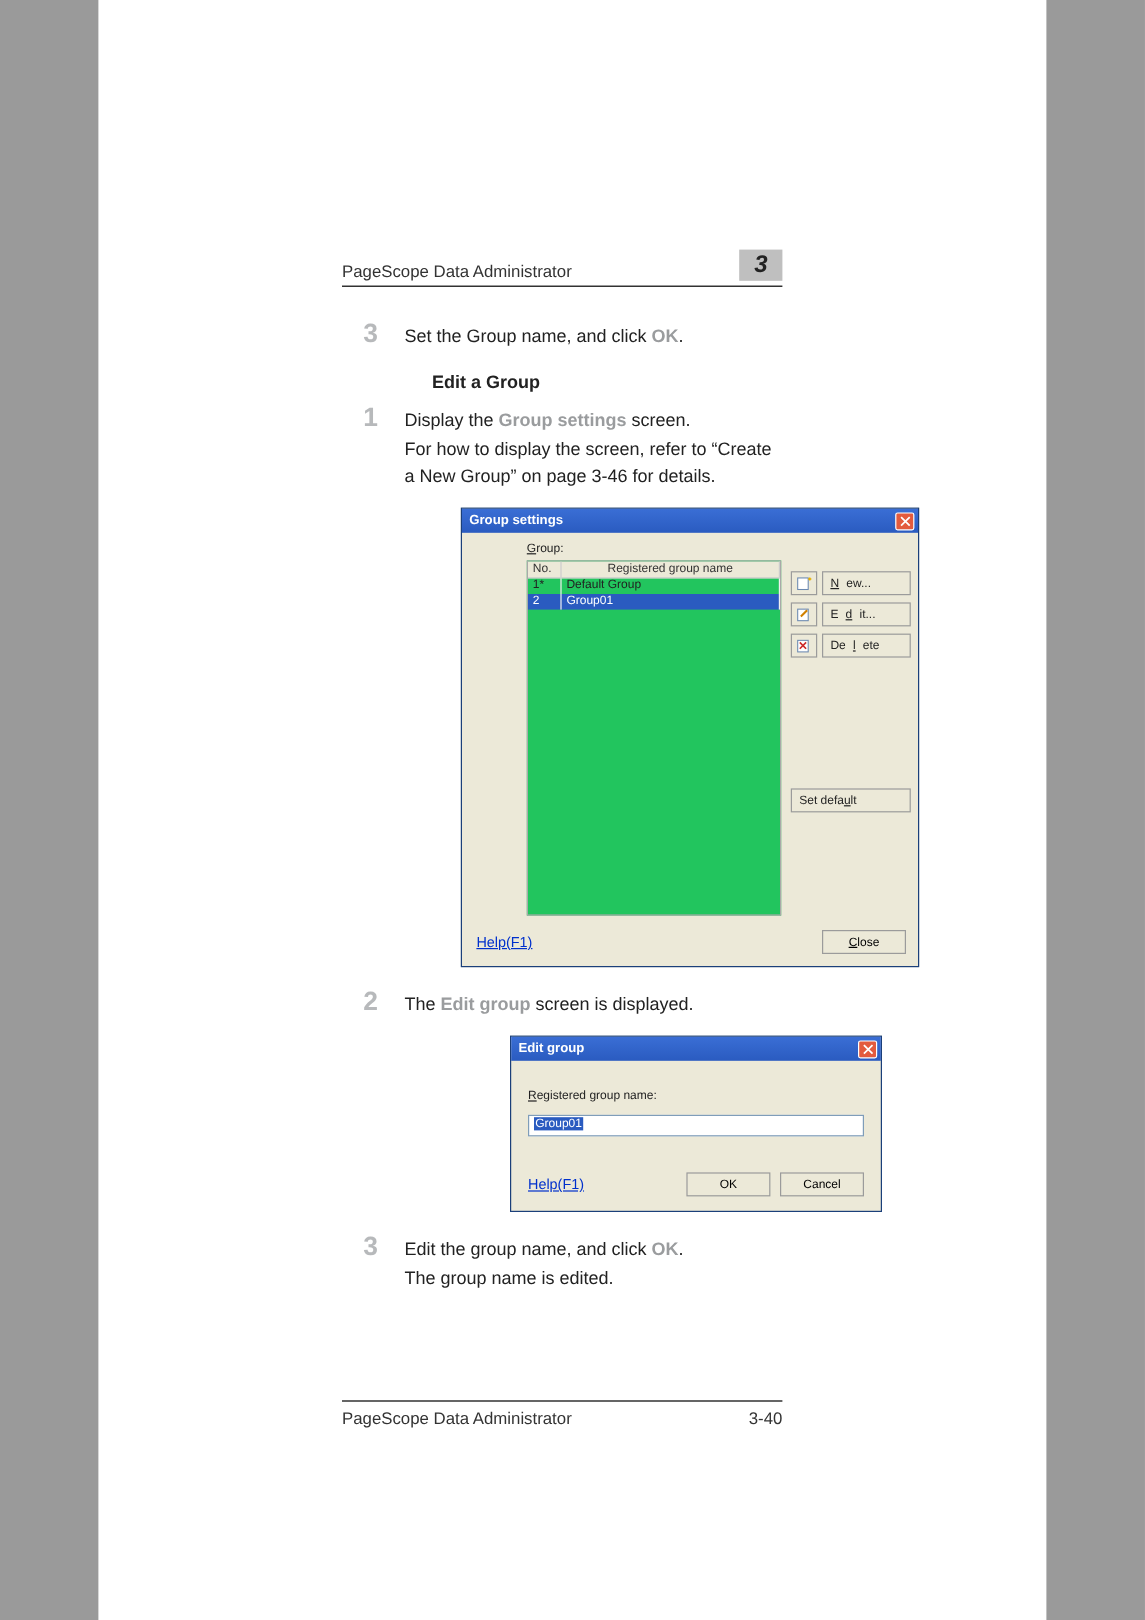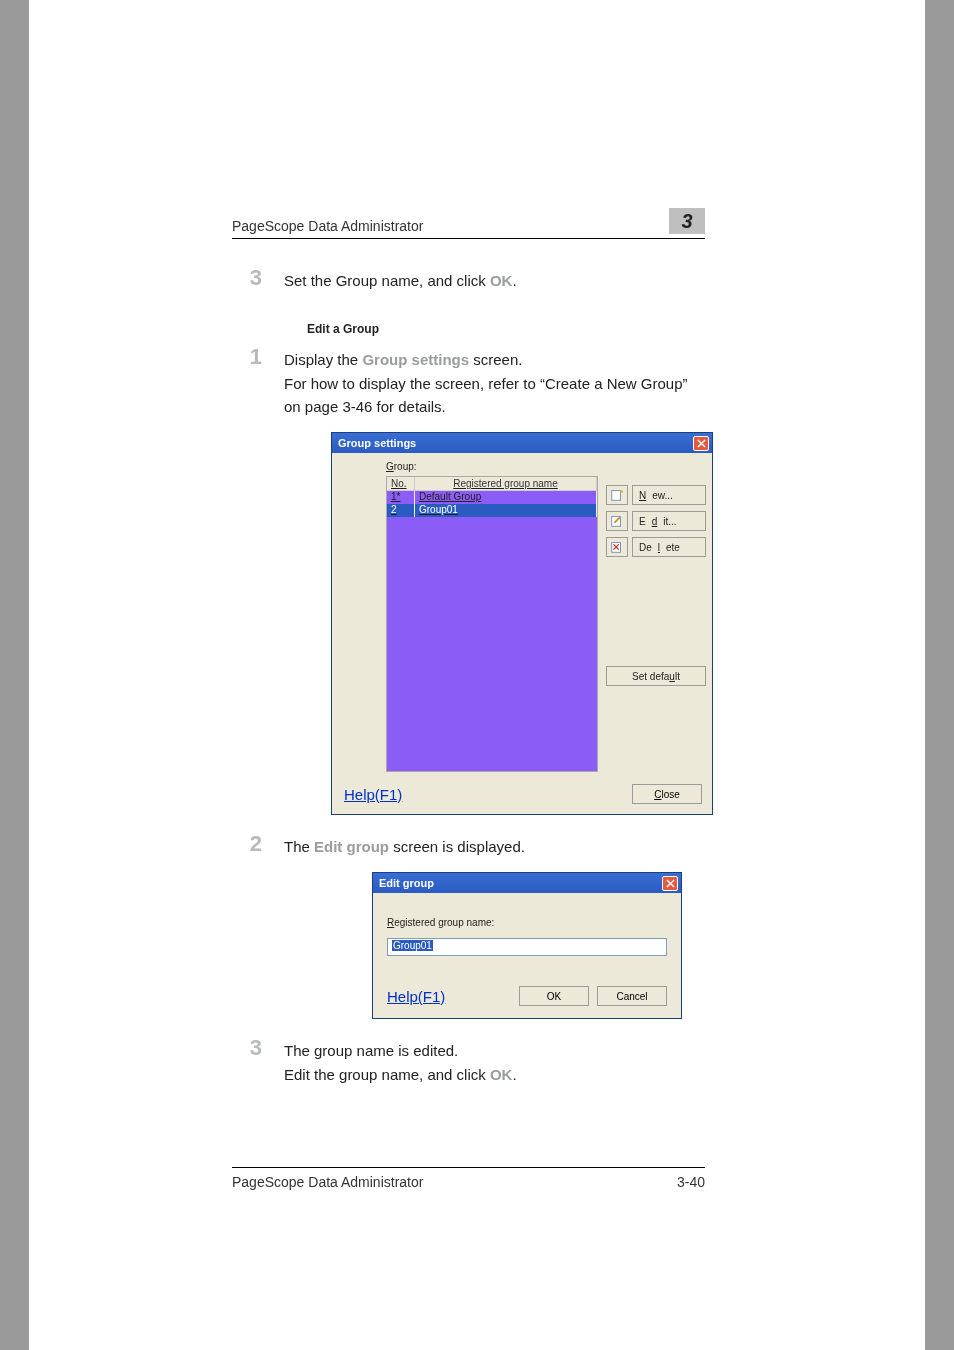--- a/index.html
+++ b/index.html
@@ -1,63 +1,63 @@
 <!DOCTYPE html>
 <html><head>
 <meta charset="utf-8">
 <style>
   * { box-sizing: border-box; margin: 0; padding: 0; }
   html, body { background: #9a9a9a; font-family: Arial, Helvetica, sans-serif; }
   .page {
-    width: 896px; height: 1350px; background: #fff; margin: 0 auto; position: relative;
+    width: 790px; height: 1350px; background: #fff; margin: 0 auto; position: relative;
     padding: 208px 220px 0 203px;
     font-size: 14px; color: #222;
   }
   .header-row {
     display: flex; justify-content: space-between; align-items: flex-end;
     border-bottom: 1px solid #000; padding-bottom: 4px; margin-bottom: 28px;
   }
   .header-title { font-size: 14px; color: #333; }
   .chapter-badge {
     background: #bfbfbf; width: 36px; height: 26px; display:flex; align-items:center; justify-content:center;
     font-weight: bold; font-style: italic; font-size: 20px; color: #222;
   }
   .step-block { display: flex; gap: 22px; margin-bottom: 8px; }
   .step-num { width: 30px; text-align: right; font-size: 22px; font-weight: bold; color: #b7b9bb; line-height: 1; padding-top: 0; }
   .step-text { flex: 1; line-height: 1.55; font-size: 15px; color: #222; padding-top: 2px;}
   .bold-ui { font-weight: bold; color: #9a9c9e; }
-  .subheading { font-weight: bold; font-size: 12px; margin: 30px 0 10px 52px; padding-left: 23px; }
+  .subheading { font-weight: bold; font-size: 15px; margin: 18px 0 10px 52px; padding-left: 23px; }
   .figure { margin: 14px 0 14px 99px; }
   .figure.center { margin-left: 140px; }
   
   .dlg1 { width: 382px; border: 1px solid #1b3f7a; background:#ece9d8; font-size:10px; font-family: Tahoma, Arial, sans-serif; }
   .dlg-title { background: linear-gradient(#3a6ed5,#2a5bc0); color:#fff; display:flex; align-items:center; justify-content:space-between; height:20px; padding:0 3px 0 6px; font-weight:bold; font-size:11px; }
   .dlg-close { width:16px; height:15px; background:#e35b3e; border:1px solid #fff; border-radius:2px; display:flex; align-items:center; justify-content:center; color:#fff; font-size:10px; cursor:pointer; position:relative;}
   .dlg-close svg { display:block;}
   .dlg1-body { padding: 8px 6px 6px 10px; display:flex; gap:8px; }
   .dlg1-left { flex: 1 1 auto; padding-left: 44px; }
   .dlg1-right { width: 100px; display:flex; flex-direction:column; gap:6px; }
   .group-label { font-size:10px; margin-bottom:4px; display:block; }
-  .table-wrap { border:1px solid #a9a9a9; background:#8b5cf6; height: 296px; text-decoration: underline; }
+  .table-wrap { border:1px solid #a9a9a9; background:#22c55e; height: 296px; }
   .thead { display:flex; background:#ece9d8; border-bottom:1px solid #ccc; }
   .th { padding:1px 4px; font-size:10px; border-right:1px solid #ccc; color:#333; }
   .th.no { width:28px; }
   .th.name { flex:1;text-align:center; }
   .trow { display:flex; font-size:10px; height:13px; }
   .trow .td { border-right:1px solid #f0f0f0; padding:0 4px; }
   .trow .td.no { width:28px; }
   .trow .td.name { flex:1; }
   .trow.sel { background:#2a5bc0; color:#fff; }
   .panelbtn { display:flex; align-items:center; gap:6px; border:1px solid #9b9b9b; background:#ece9d8; height:20px; padding:0 6px; font-size:10px; cursor:pointer;}
   .panelbtn.icononly { width:22px; justify-content:center; padding:0;}
   .btnrow { display:flex; gap:4px; align-items:center; }
   .spacer-v { flex:1; }
-  .wide-btn { border:1px solid #9b9b9b; background:#ece9d8; height:20px; padding:0 6px; font-size:10px; cursor:pointer; text-align:center; display:flex; align-items:center; justify-content:center;}
+  .wide-btn { border:1px solid #9b9b9b; background:#ece9d8; height:20px; padding:0 6px; font-size:10px; cursor:pointer; text-align:center; display:flex; align-items:center; }
   .dlg1-footer { display:flex; justify-content:space-between; align-items:center; padding: 6px 10px 10px 12px; }
-  .help-link { color:#0030cc; text-decoration:underline; font-size:15px; cursor:pointer;}
+  .help-link { color:#0030cc; text-decoration:underline; font-size:12px; cursor:pointer;}
   .close-btn { border:1px solid #9b9b9b; background:#ece9d8; height:20px; width:70px; font-size:10px; cursor:pointer;}
   .ico { width:14px; height:14px; }
   
   .dlg2 { width: 310px; border:1px solid #1b3f7a; background:#ece9d8; font-size:11px; font-family: Tahoma, Arial, sans-serif;}
   .dlg2-body { padding: 24px 14px 4px 14px; }
   .dlg2-label { font-size:10px; margin-bottom:10px; display:block; }
   .dlg2-input { width:100%; border:1px solid #7f9db9; background:#fff; height:18px; font-size:10px; padding:1px 4px; }
   .dlg2-input .selected { background:#2a5bc0; color:#fff; padding:0 1px;}
   .dlg2-footer { display:flex; justify-content:space-between; align-items:center; padding: 26px 14px 12px 14px;}
   .dlg2-btns { display:flex; gap:8px;}
@@ -212,24 +212,24 @@
           <button class="btn-std">OK</button>
           <button class="btn-std">Cancel</button>
         </div>
       </div>
     </div>
   </div>
 
   <div class="step-block" style="margin-top:18px;">
     <div class="step-num">3</div>
     <div class="step-text">
+      <p>
+        <span>Edit the group name, and click </span><span class="bold-ui">OK</span><span>.</span>
+      </p>
       <p>The group name is edited.</p>
-      <p>
-        <span>Edit the group name, and click </span><span class="bold-ui">OK</span><span>.</span>
-      </p>
     </div>
   </div>
 
   <div class="page-footer">
     <span>PageScope Data Administrator</span>
     <span>3-40</span>
   </div>
 
 </div>
 

